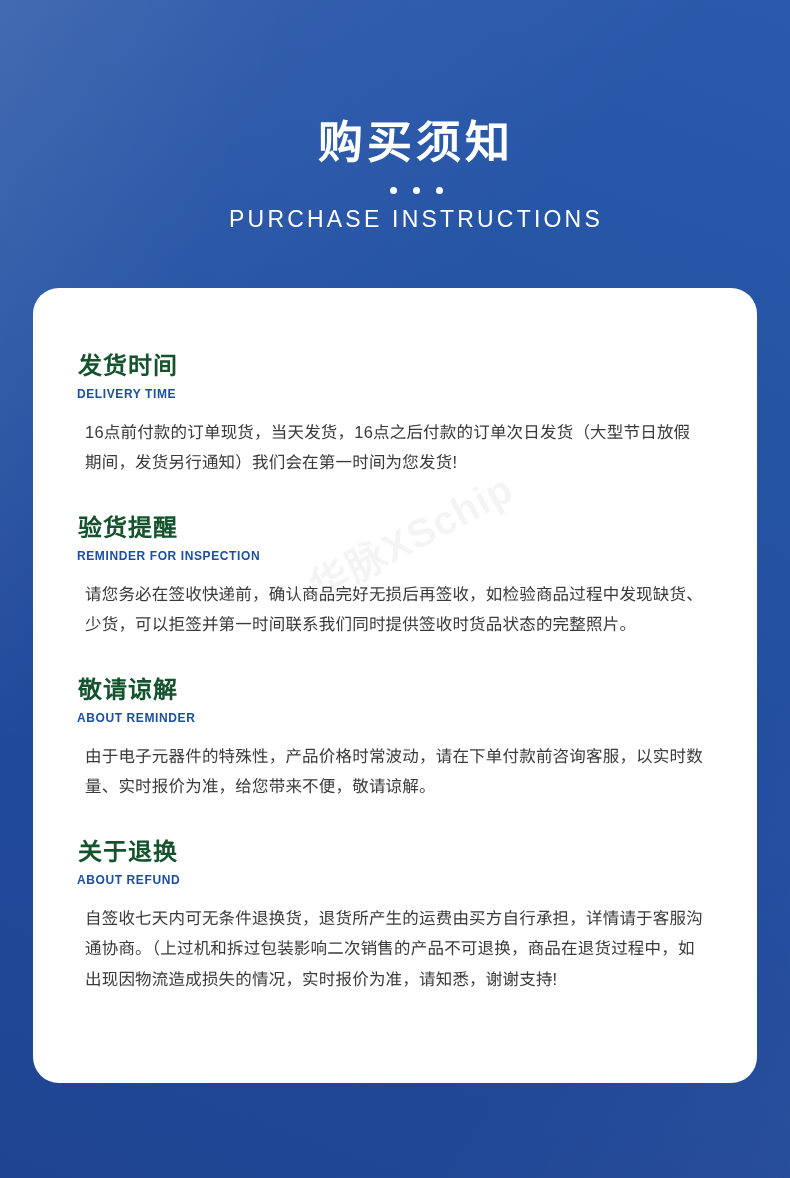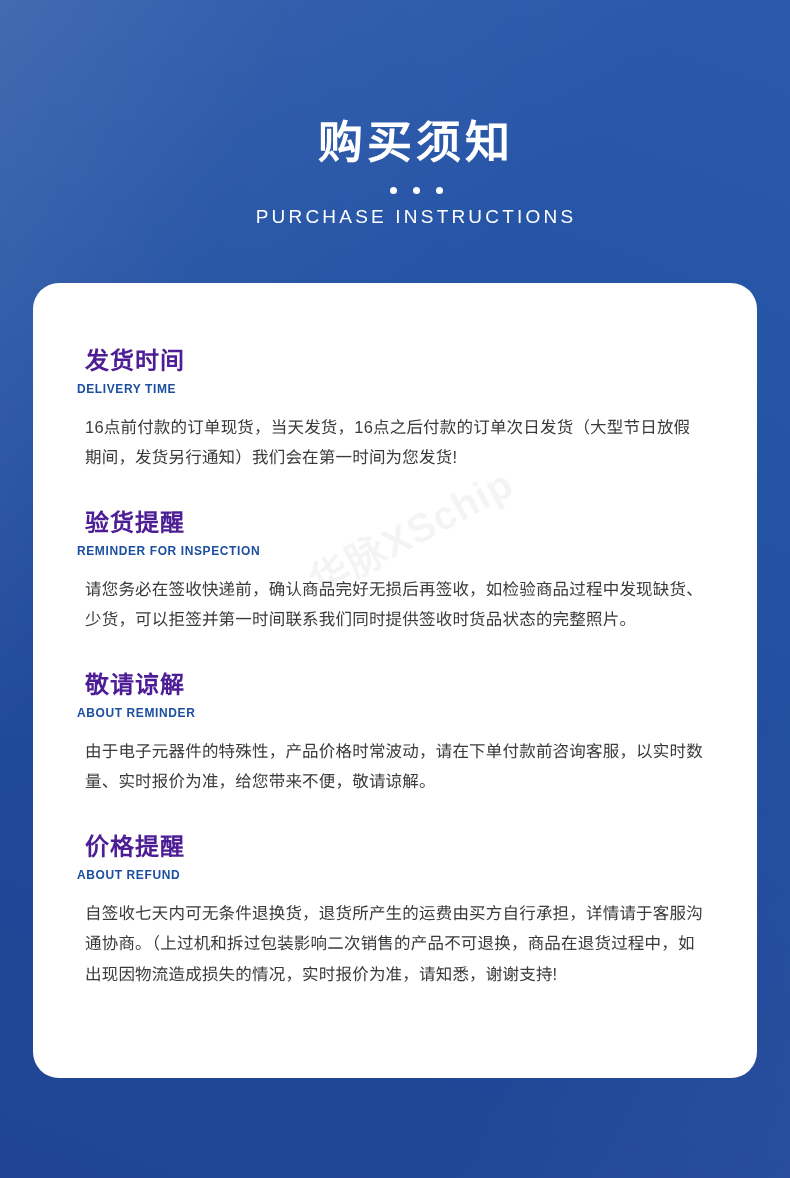--- a/index.html
+++ b/index.html
@@ -76,21 +76,21 @@
   }
   .dots span {
     display: block;
     width: 7px;
     height: 7px;
     border-radius: 50%;
     background: #ffffff;
   }
 
   .title-en {
-    font-size: 19px;
+    font-size: 23px;
     color: #ffffff;
     letter-spacing: 3.2px;
     margin: 0;
     font-weight: normal;
   }
 
   .card {
     position: relative;
     z-index: 2;
     margin: 55px 33px 0 33px;
@@ -121,22 +121,22 @@
     z-index: 1;
     margin-bottom: 30px;
   }
   .section:last-child {
     margin-bottom: 0;
   }
 
   .sec-title-cn {
     font-size: 24px;
     font-weight: bold;
-    color: #4c1d95;
-    margin: 0 0 6px 8px;
+    color: #14532d;
+    margin: 0 0 6px 1px;
     letter-spacing: 1px;
   }
 
   .sec-title-en {
     font-size: 12px;
     font-weight: bold;
     color: #1c4fa1;
     margin: 0 0 16px 0;
     letter-spacing: 0.6px;
   }
@@ -180,19 +180,19 @@
       <p class="sec-body">请您务必在签收快递前，确认商品完好无损后再签收，如检验商品过程中发现缺货、少货，可以拒签并第一时间联系我们同时提供签收时货品状态的完整照片。</p>
     </div>
 
     <div class="section">
       <h3 class="sec-title-cn">敬请谅解</h3>
       <h4 class="sec-title-en">ABOUT REMINDER</h4>
       <p class="sec-body">由于电子元器件的特殊性，产品价格时常波动，请在下单付款前咨询客服，以实时数量、实时报价为准，给您带来不便，敬请谅解。</p>
     </div>
 
     <div class="section">
-      <h3 class="sec-title-cn">价格提醒</h3>
+      <h3 class="sec-title-cn">关于退换</h3>
       <h4 class="sec-title-en">ABOUT REFUND</h4>
       <p class="sec-body">自签收七天内可无条件退换货，退货所产生的运费由买方自行承担，详情请于客服沟通协商。（上过机和拆过包装影响二次销售的产品不可退换，商品在退货过程中，如出现因物流造成损失的情况，实时报价为准，请知悉，谢谢支持!</p>
     </div>
 
   </div>
 </div>
 
 </body></html>

